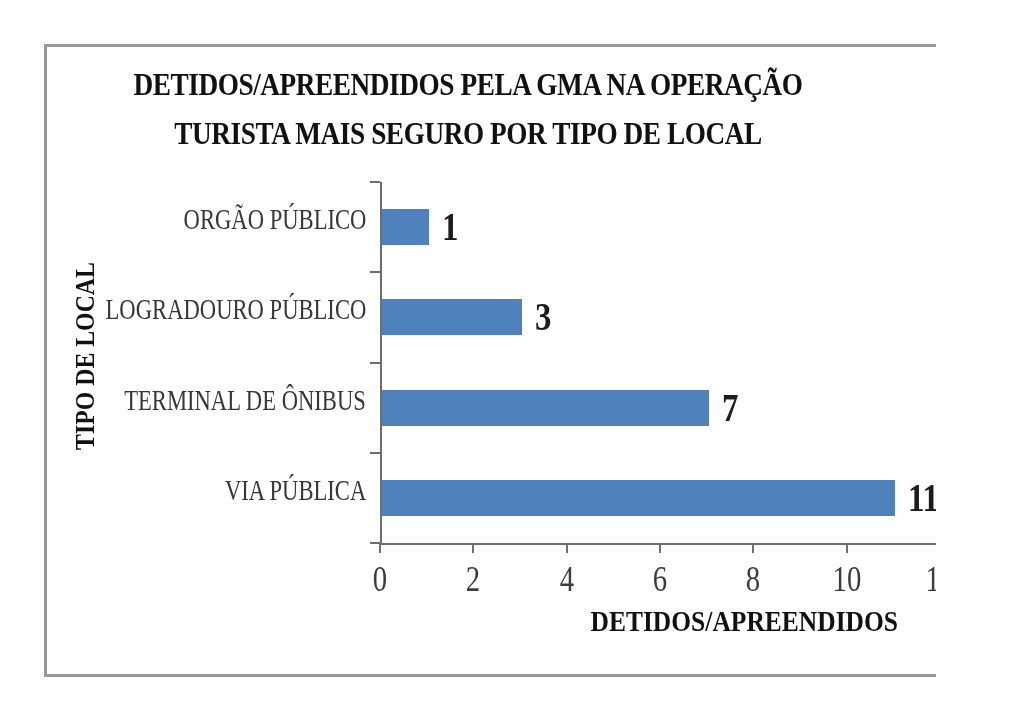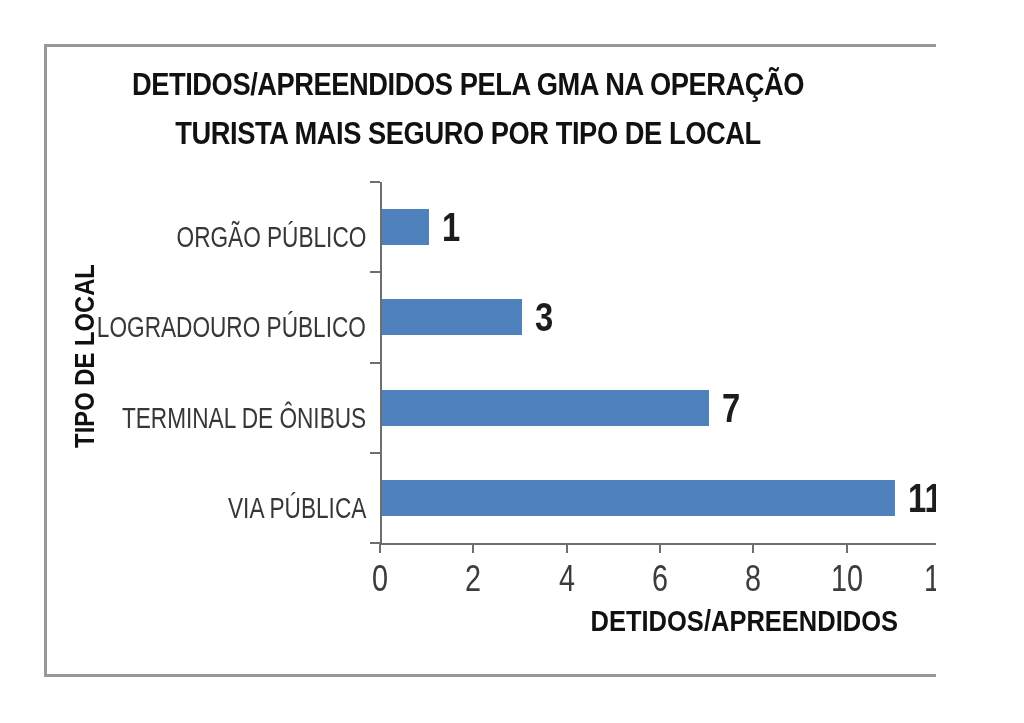--- a/index.html
+++ b/index.html
@@ -5,21 +5,21 @@
   html, body {
     margin: 0;
     padding: 0;
     background: #ffffff;
   }
   .canvas {
     position: relative;
     width: 936px;
     height: 723px;
     background: #ffffff;
-    font-family: Liberation Sans, sans-serif;
+    font-family: Liberation Serif, serif;
     overflow: hidden;
   }
   .frame {
     position: absolute;
     left: 44px;
     top: 44px;
     width: 936px;
     height: 633px;
     border: 3px solid #989898;
     box-sizing: border-box;
@@ -60,21 +60,21 @@
     font-weight: 600;
     line-height: 1;
     color: #1c1c1c;
     transform: translateY(-50%) scaleX(0.82);
     transform-origin: left center;
     white-space: nowrap;
   }
   .cat-labels {
     position: absolute;
     left: 60px;
-    top: 192px;
+    top: 174px;
     width: 306px;
     height: 361px;
     text-align: center;
   }
   .cat-label {
     position: absolute;
     right: 0;
     font-size: 29px;
     line-height: 1;
     color: #373737;

